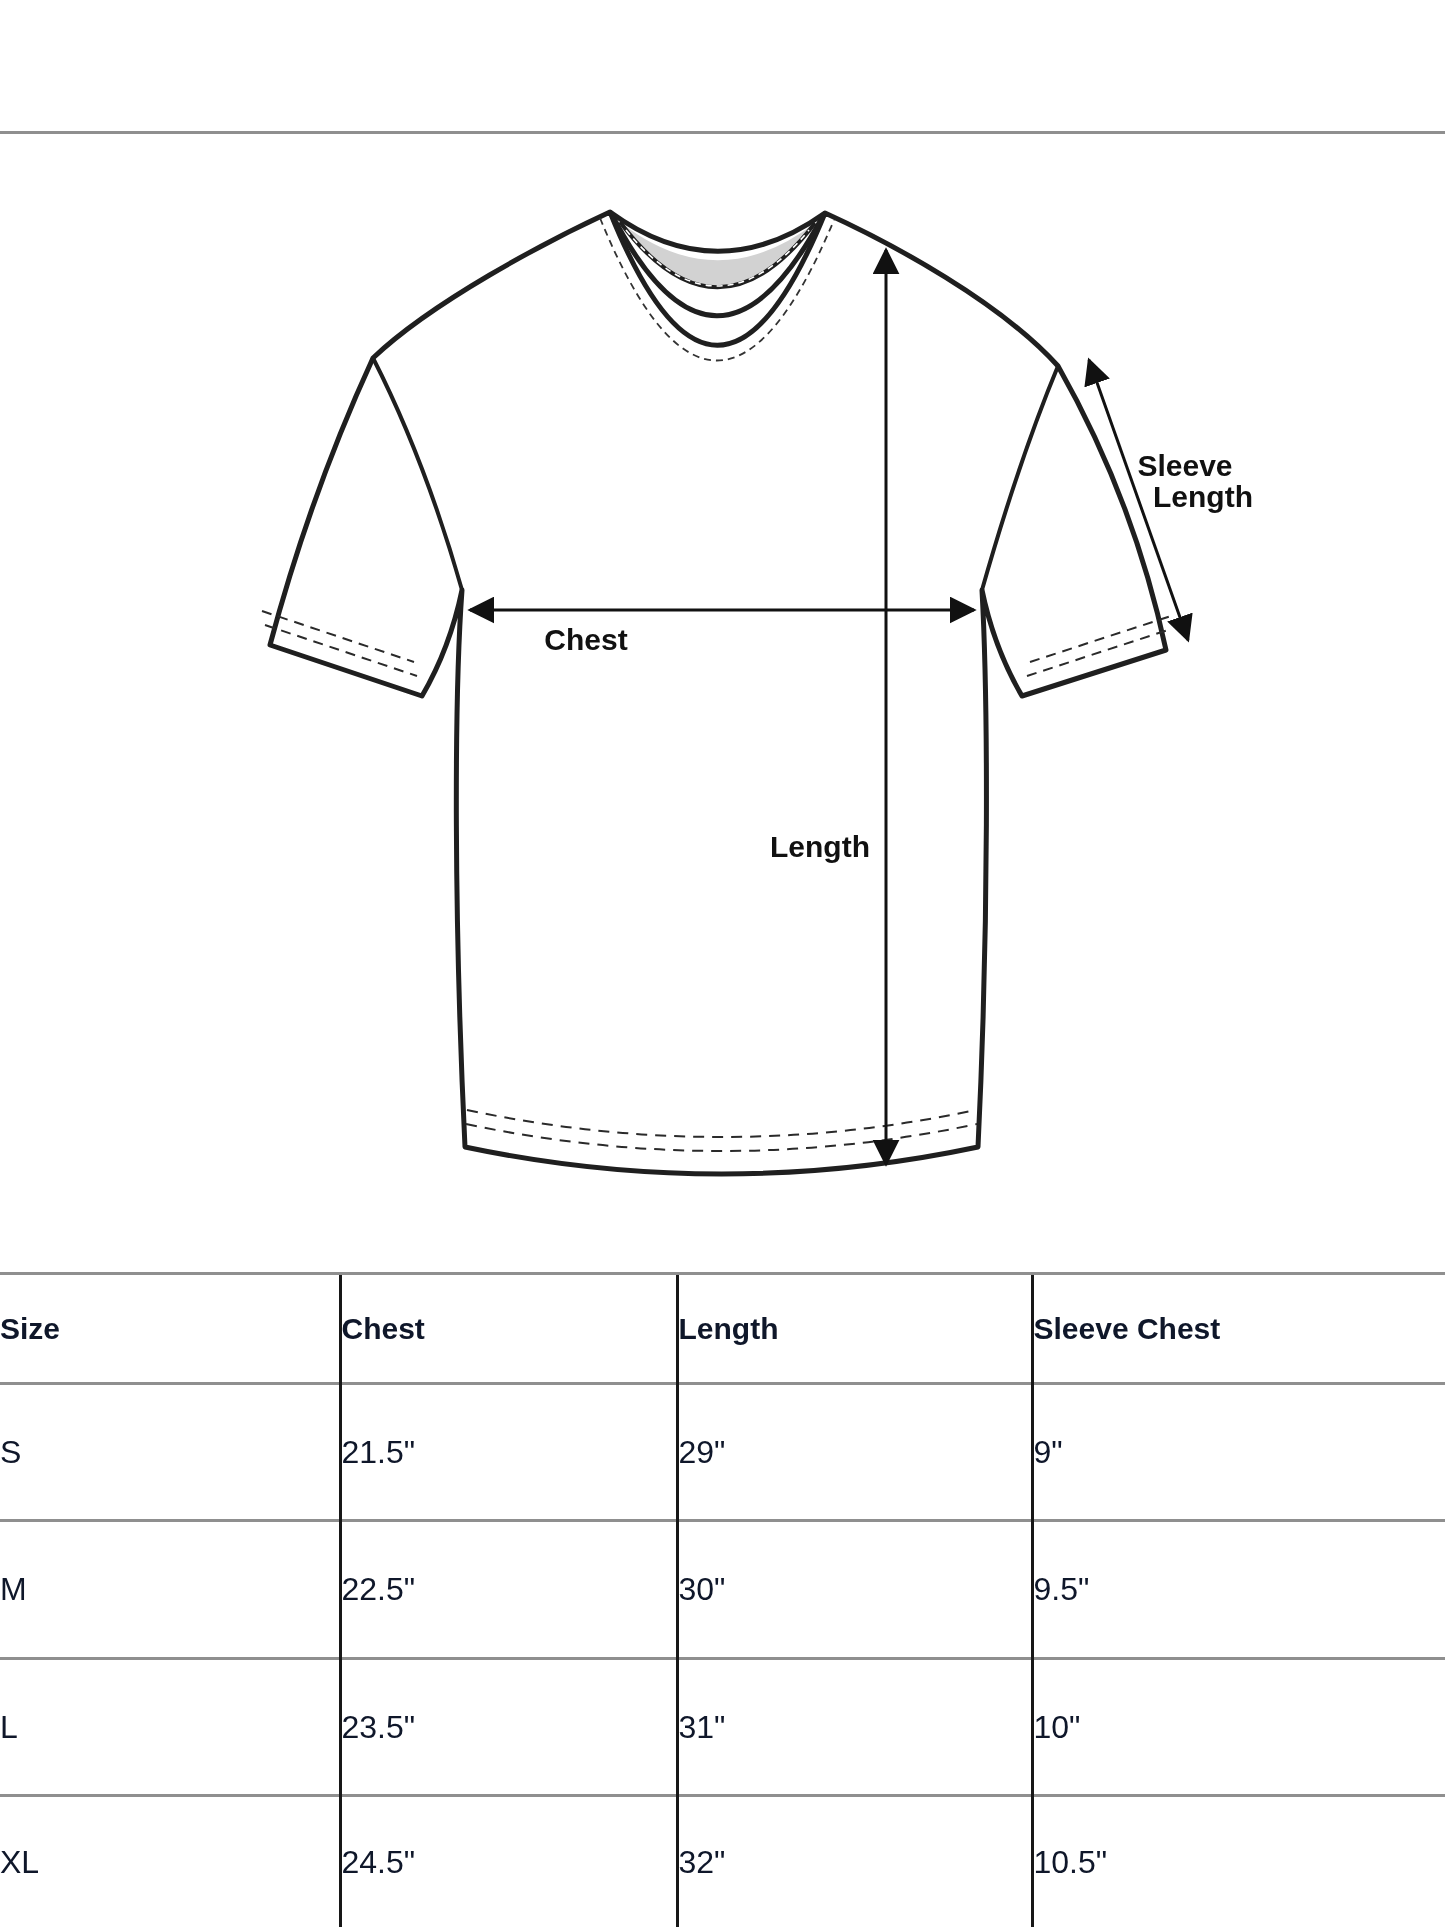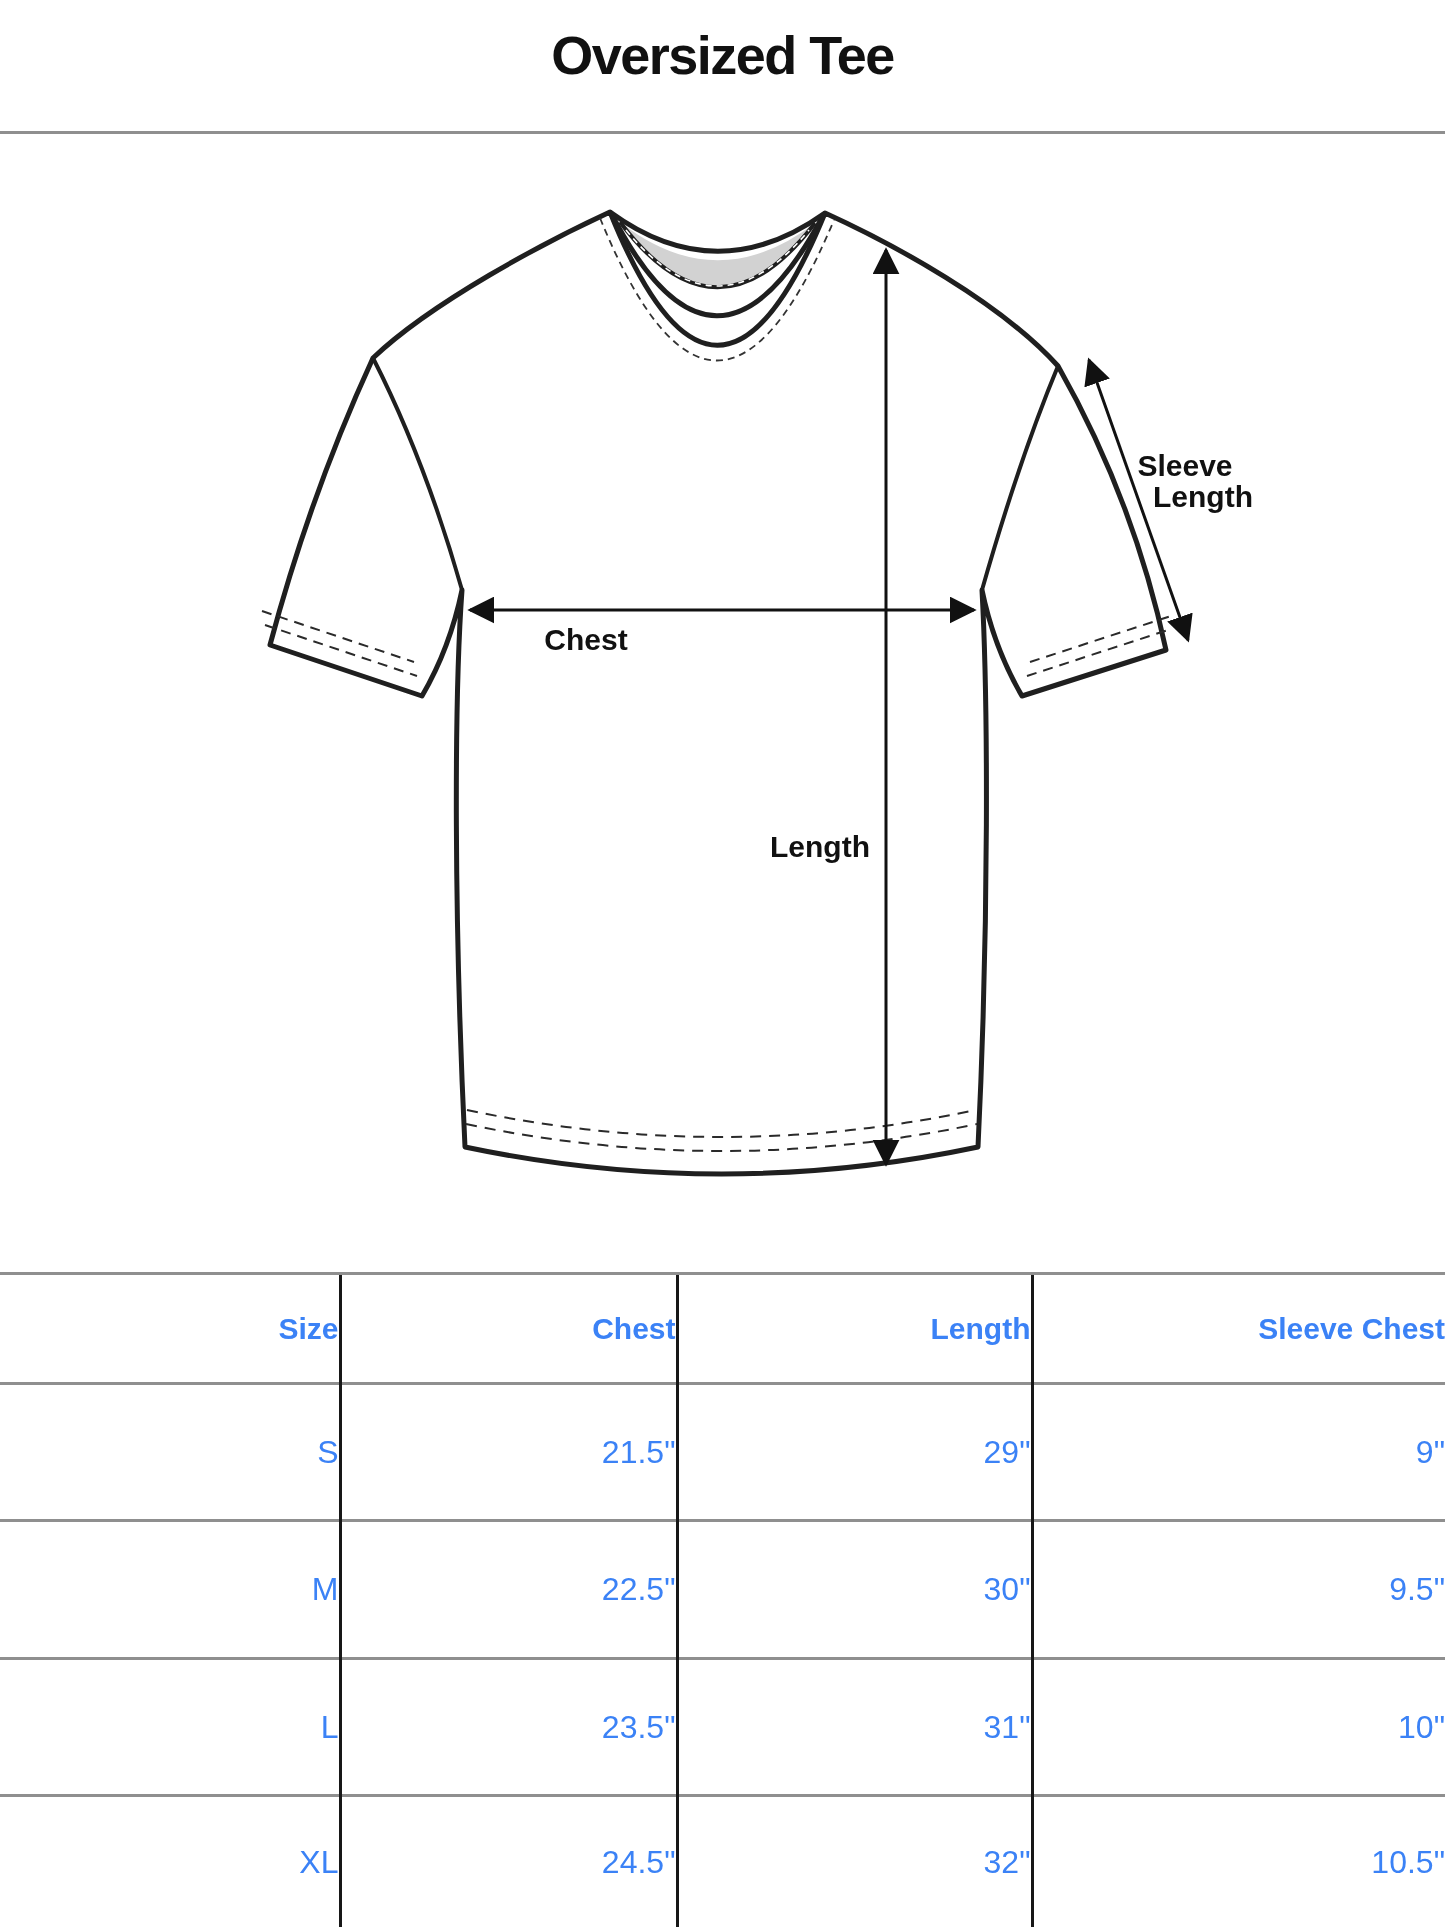--- a/index.html
+++ b/index.html
@@ -54,43 +54,42 @@
     left: 0;
     width: 1445px;
     height: 655px;
     border-collapse: collapse;
     table-layout: fixed;
   }
   .size-table tr { height: 110px; }
   .size-table tr.row-xl { height: 105px; }
   .size-table th, .size-table td {
     border-top: 3px solid #8f8f8f;
-    text-align: right;
+    text-align: left;
     vertical-align: middle;
     padding: 0;
-    color: #3b82f6;
+    color: #0f172a;
   }
   .size-table th {
     font-size: 30px;
     font-weight: 700;
   }
   .size-table td {
     font-size: 32px;
     font-weight: 400;
   }
   .size-table th + th, .size-table td + td {
     border-left: 3px solid #171717;
   }
 </style>
 </head>
 <body>
 
 <div class="page">
 
-  <h1 class="title">Oversized Tee</h1>
   <div class="title-divider"></div>
 
   <svg class="diagram-svg" viewBox="0 133 1445 1139">
     <defs>
       <marker id="ah" viewBox="0 0 10 10" refX="9" refY="5" markerWidth="9" markerHeight="9" orient="auto-start-reverse">
         <path d="M 0 0 L 10 5 L 0 10 z" fill="#111111"></path>
       </marker>
     </defs>
 
     <g>

